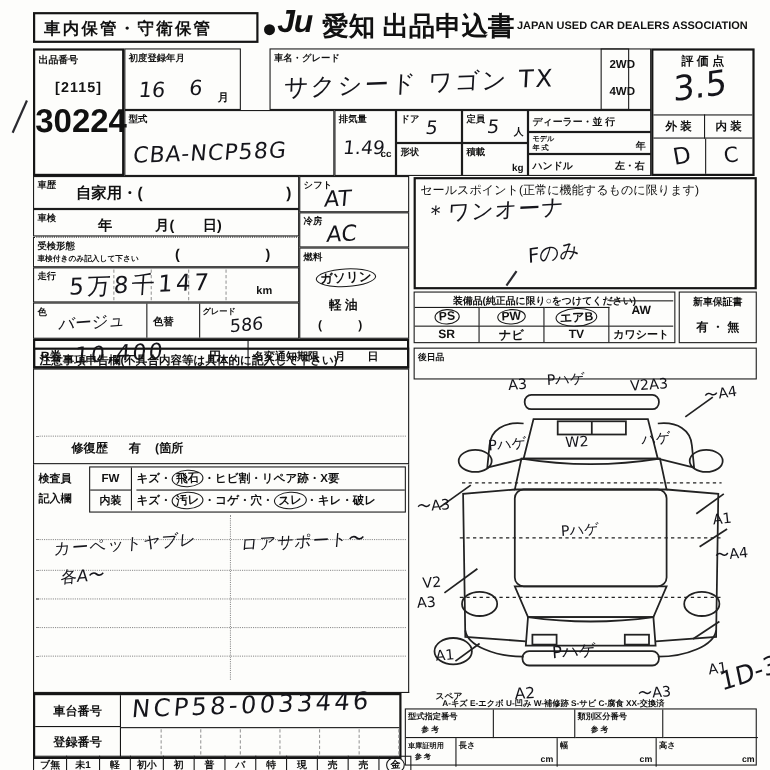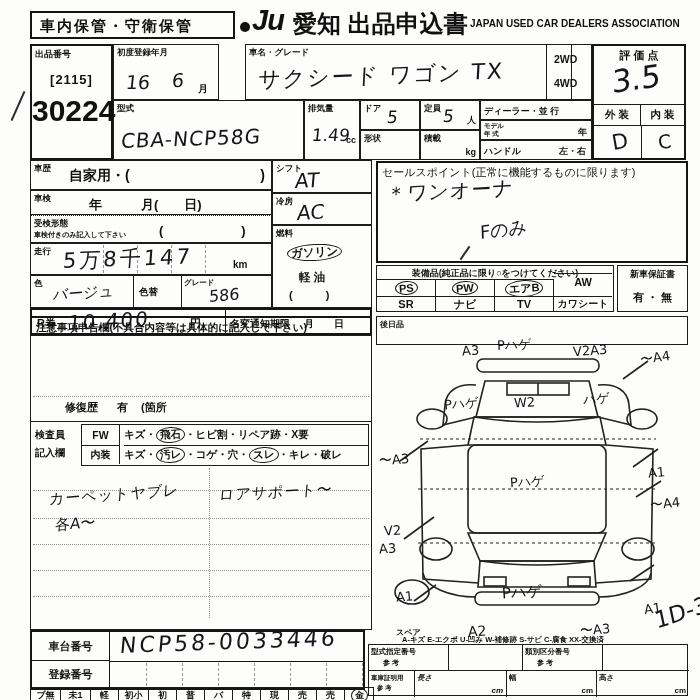--- a/index.html
+++ b/index.html
@@ -350,21 +350,21 @@
     <div class="abs" style="left:80px;top:0;width:74px;height:26px;border-right:1.4px solid #1c1c1c;border-bottom:1.4px solid #1c1c1c;"></div>
     <div class="abs" style="left:154px;top:0;width:80px;height:26px;border-right:1.4px solid #1c1c1c;border-bottom:1.4px solid #1c1c1c;">
       <div class="pr" style="left:2px;top:2px;font-size:7.5px;font-weight:700;">類別区分番号</div>
       <div class="pr" style="left:14px;top:13px;font-size:7px;font-weight:700;">参 考</div>
     </div>
     <div class="abs" style="left:234px;top:0;width:86px;height:26px;border-bottom:1.4px solid #1c1c1c;"></div>
     <div class="abs" style="left:0;top:26px;width:46px;height:26px;border-right:1.4px solid #1c1c1c;">
       <div class="pr" style="left:2px;top:3px;font-size:6.5px;font-weight:700;">車庫証明用</div>
       <div class="pr" style="left:8px;top:13px;font-size:6.5px;font-weight:700;">参 考</div>
     </div>
-    <div class="abs" style="left:46px;top:26px;width:92px;height:26px;border-right:1.4px solid #1c1c1c;font-style:italic;">
+    <div class="abs" style="left:46px;top:26px;width:92px;height:26px;border-right:1.4px solid #1c1c1c;">
       <div class="pr" style="left:2px;top:2px;font-size:7.5px;font-weight:700;">長さ</div>
       <div class="pr" style="right:3px;bottom:2px;font-size:8px;font-weight:700;">cm</div>
     </div>
     <div class="abs" style="left:138px;top:26px;width:90px;height:26px;border-right:1.4px solid #1c1c1c;">
       <div class="pr" style="left:2px;top:2px;font-size:7.5px;font-weight:700;">幅</div>
       <div class="pr" style="right:3px;bottom:2px;font-size:8px;font-weight:700;">cm</div>
     </div>
     <div class="abs" style="left:228px;top:26px;width:92px;height:26px;">
       <div class="pr" style="left:2px;top:2px;font-size:7.5px;font-weight:700;">高さ</div>
       <div class="pr" style="right:3px;bottom:2px;font-size:8px;font-weight:700;">cm</div>

